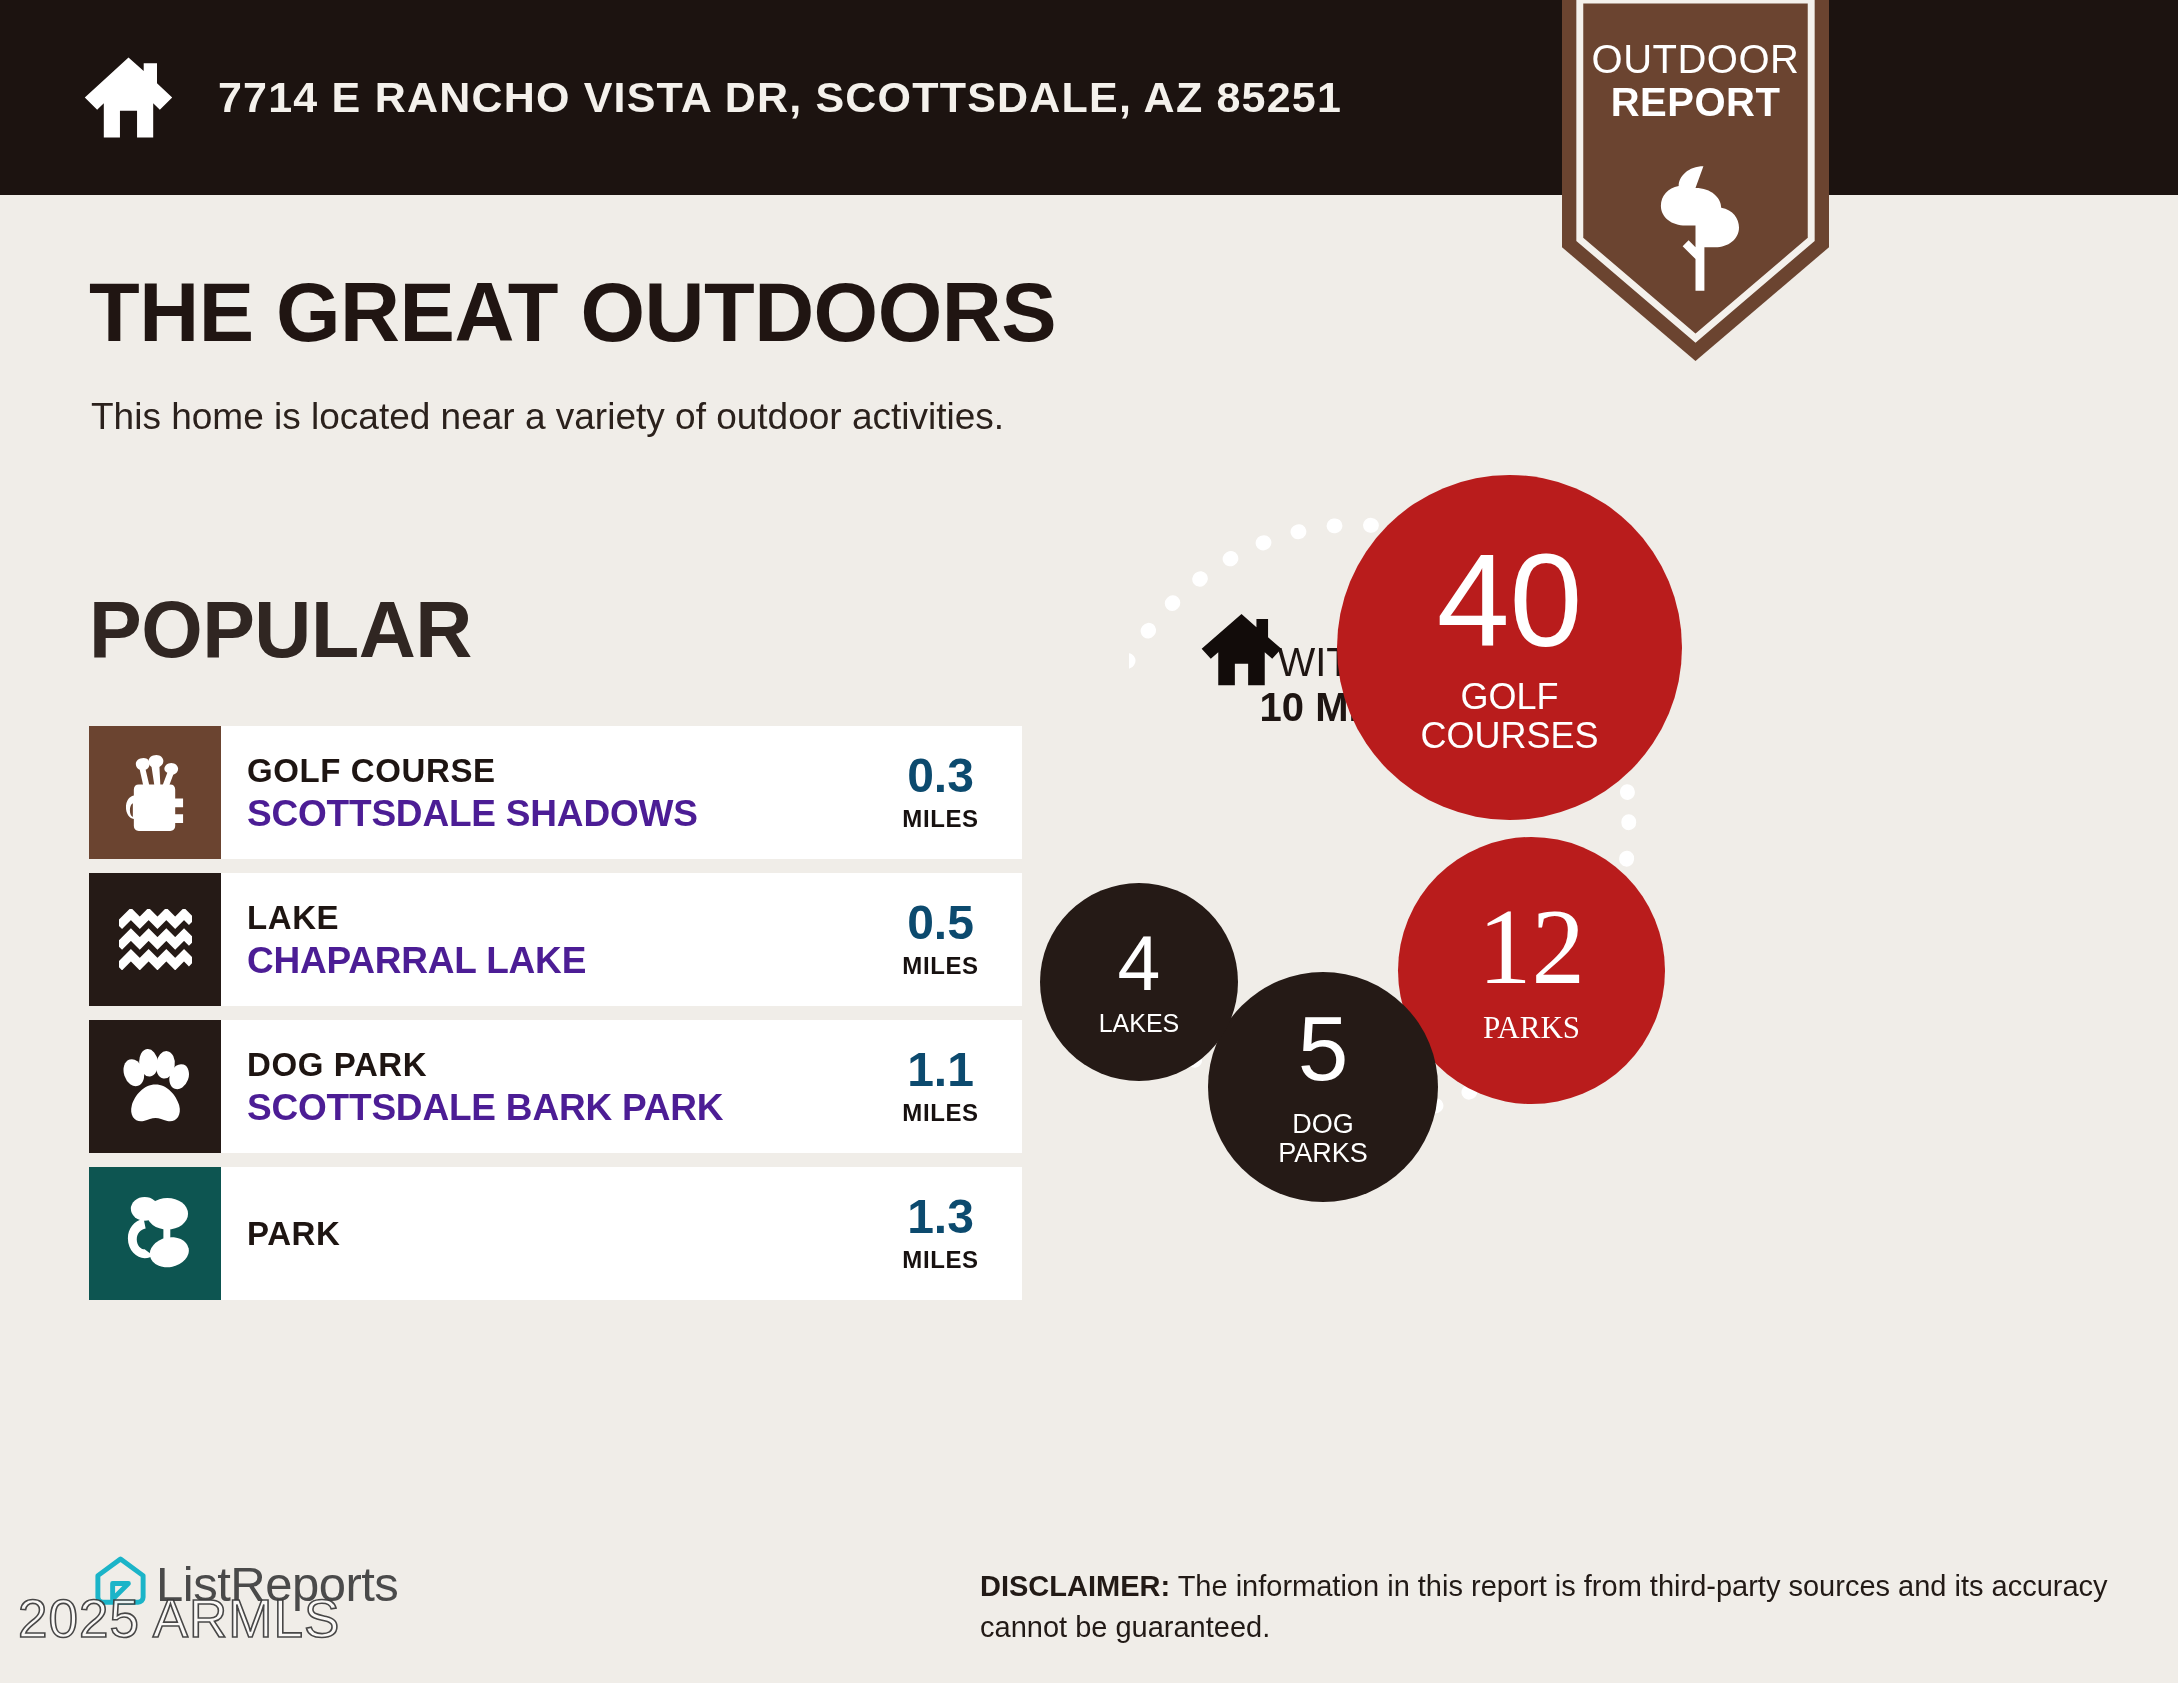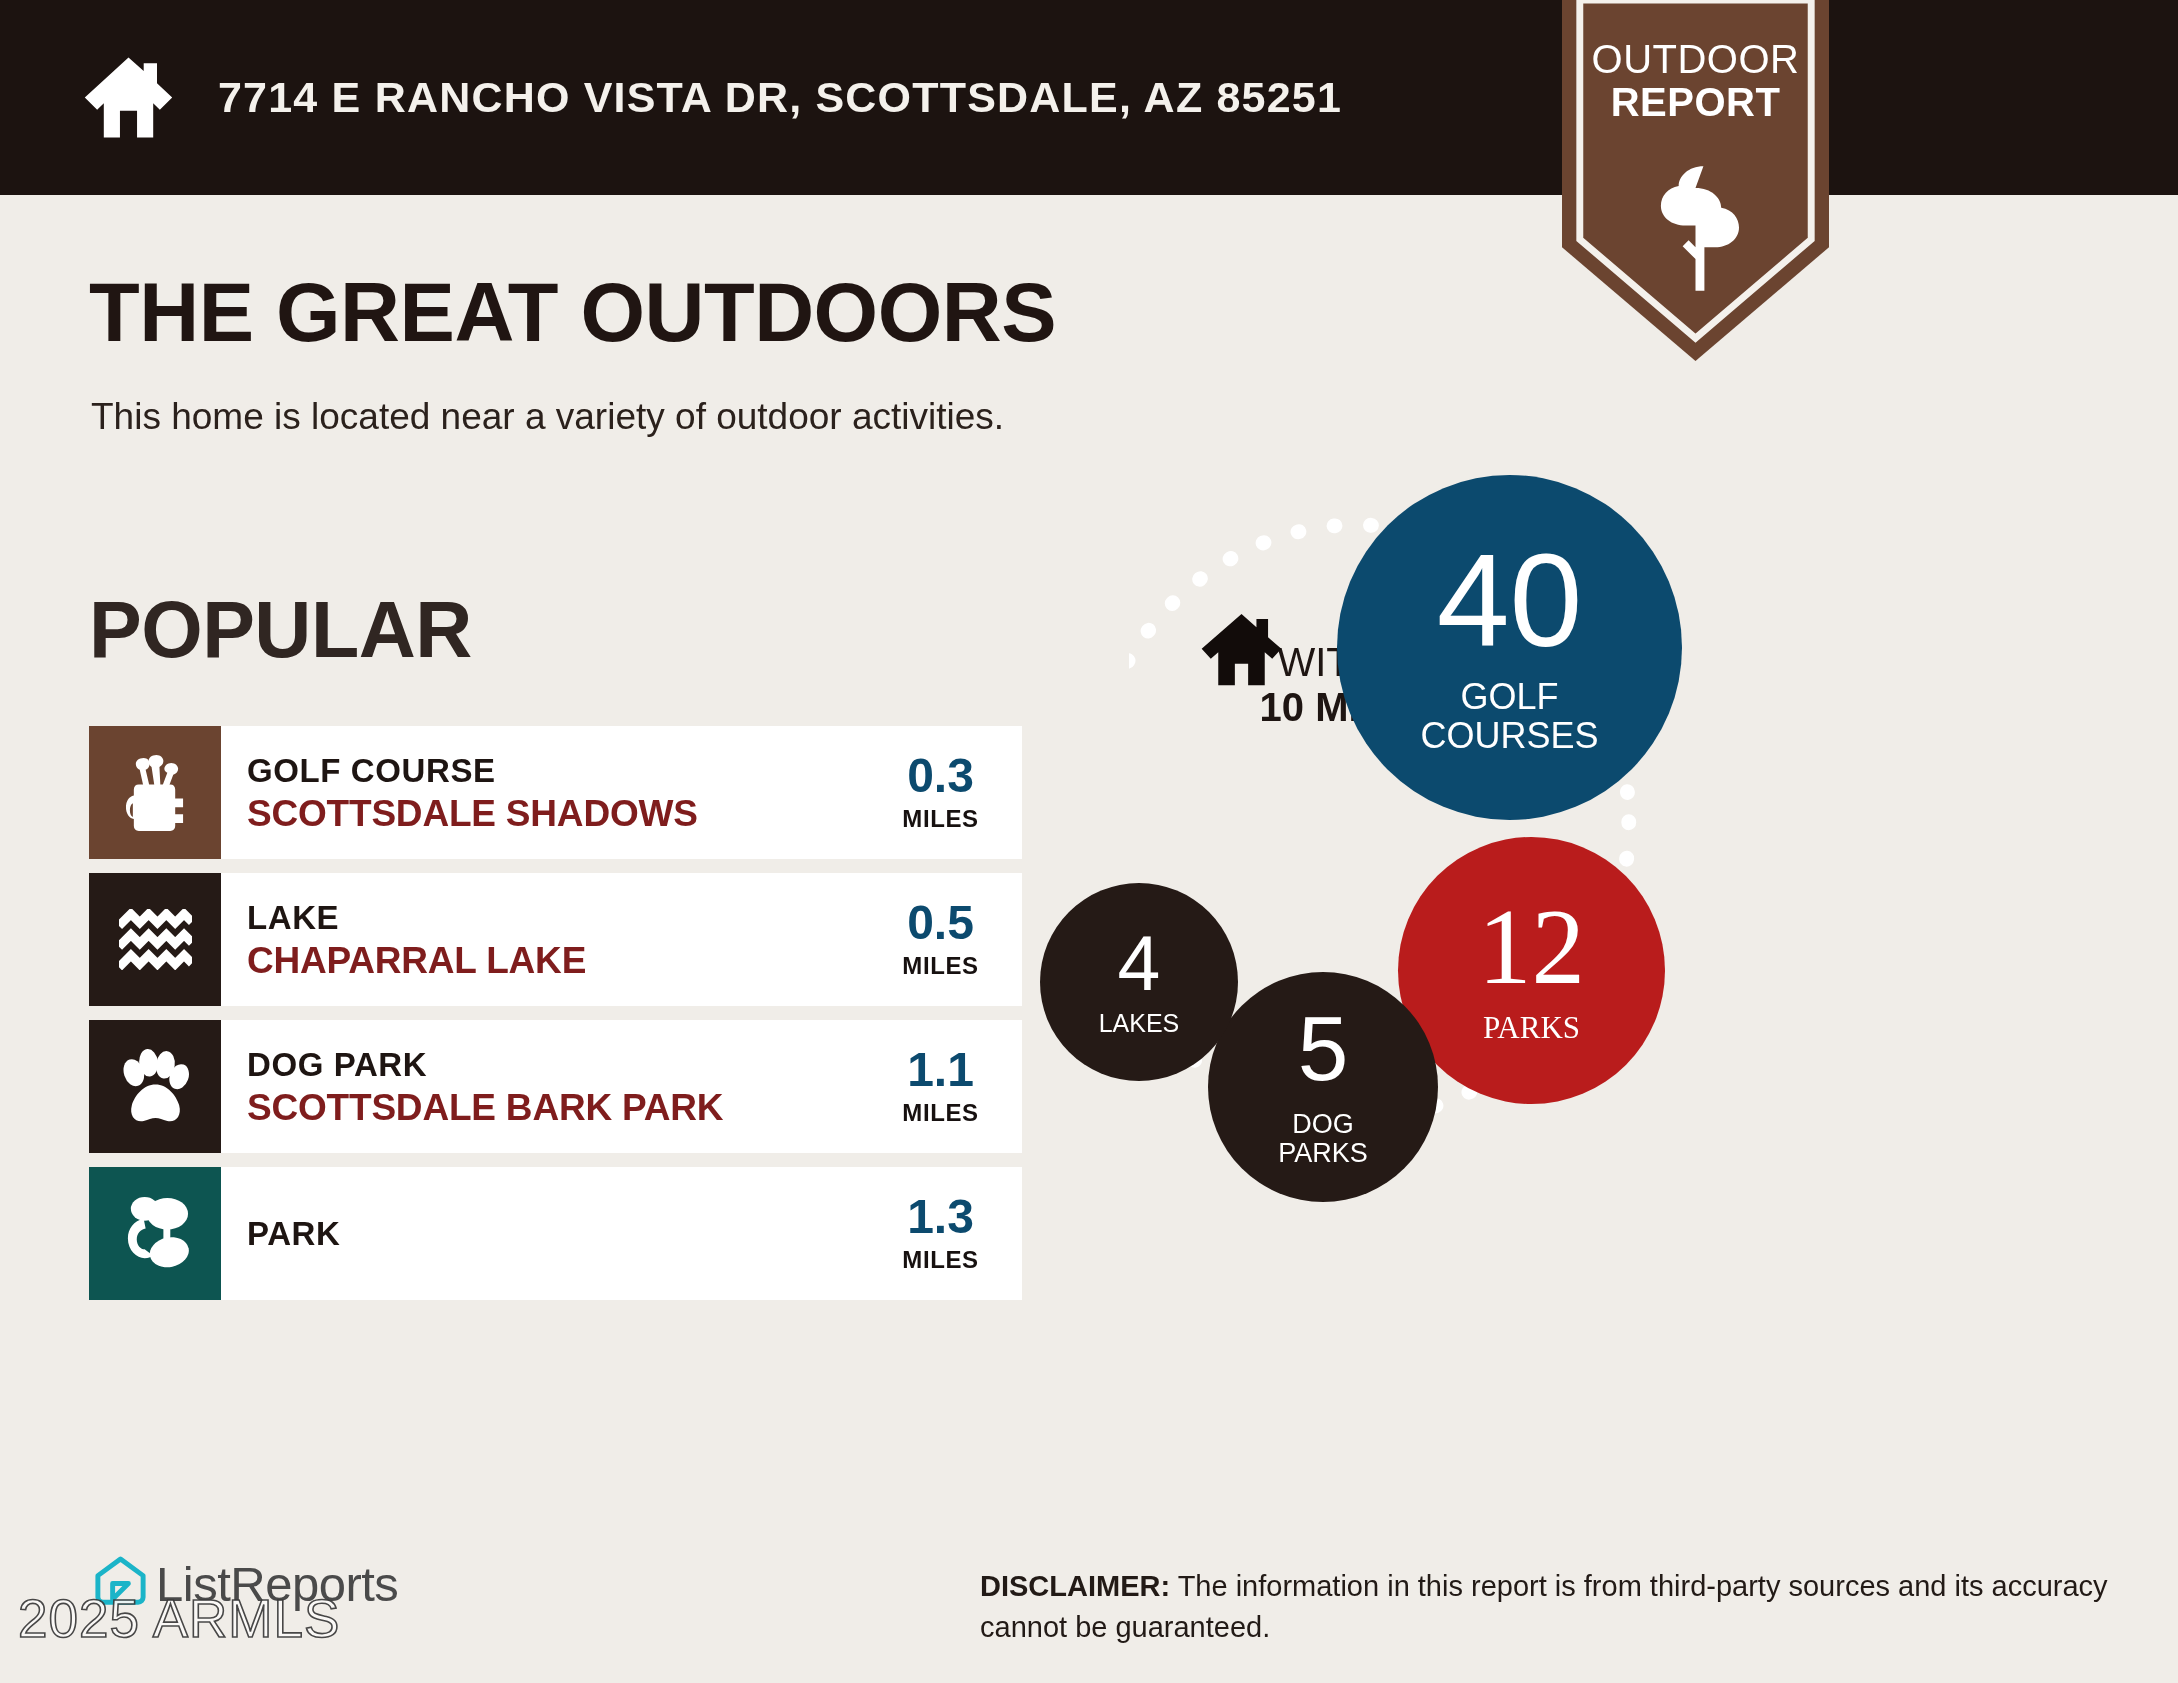--- a/index.html
+++ b/index.html
@@ -77,42 +77,42 @@
     display:flex; align-items:center;
     padding:10px 4px 10px 26px;
   }
   .poi-textwrap { flex:1 1 auto; }
   .poi-cat {
     font-size:33px; font-weight:700; letter-spacing:0.6px;
     color:#1E1512; line-height:1.25;
   }
   .poi-name {
     font-size:37px; font-weight:800; letter-spacing:-0.2px;
-    color:#7f1d1d; line-height:1.1; margin-top:3px;
+    color:#4c1d95; line-height:1.1; margin-top:3px;
     max-width:604px;
   }
   .poi-dist {
     flex:0 0 119px; text-align:center; padding-right:18px;
   }
   .poi-miles-num { font-size:48px; font-weight:800; color:#0c4a6e; line-height:1; }
   .poi-miles-lbl { font-size:24px; font-weight:700; color:#171110; letter-spacing:0.6px; margin-top:5px; }
 
   
   .diagram { position:absolute; left:1129px; top:495px; width:1049px; height:990px; }
   .diagram svg { position:absolute; left:0; top:0; }
   .bubble {
     position:absolute; border-radius:50%;
     display:flex; flex-direction:column;
     align-items:center; justify-content:center;
     color:#FFFFFF; text-align:center;
   }
   .bubble .num { font-weight:400; line-height:0.95; }
   .bubble .lbl { font-weight:400; line-height:1.08; }
 
-  .b-golf  { left:208px; top:-20px;  width:345px; height:345px; background:#0c4a6e; }
+  .b-golf  { left:208px; top:-20px;  width:345px; height:345px; background:#b91c1c; }
   .b-golf .num { font-size:131px; }
   .b-golf .lbl { font-size:36px; margin-top:14px; }
 
   .b-parks { left:269px; top:342px; width:267px; height:267px; background:#b91c1c;font-family:Liberation Serif, serif; }
   .b-parks .num { font-size:107px; }
   .b-parks .lbl { font-size:31px; margin-top:12px; }
 
   .b-dogp  { left:79px;  top:477px; width:230px; height:230px; background:#251A16; }
   .b-dogp .num { font-size:91px; }
   .b-dogp .lbl { font-size:27px; margin-top:18px; }

